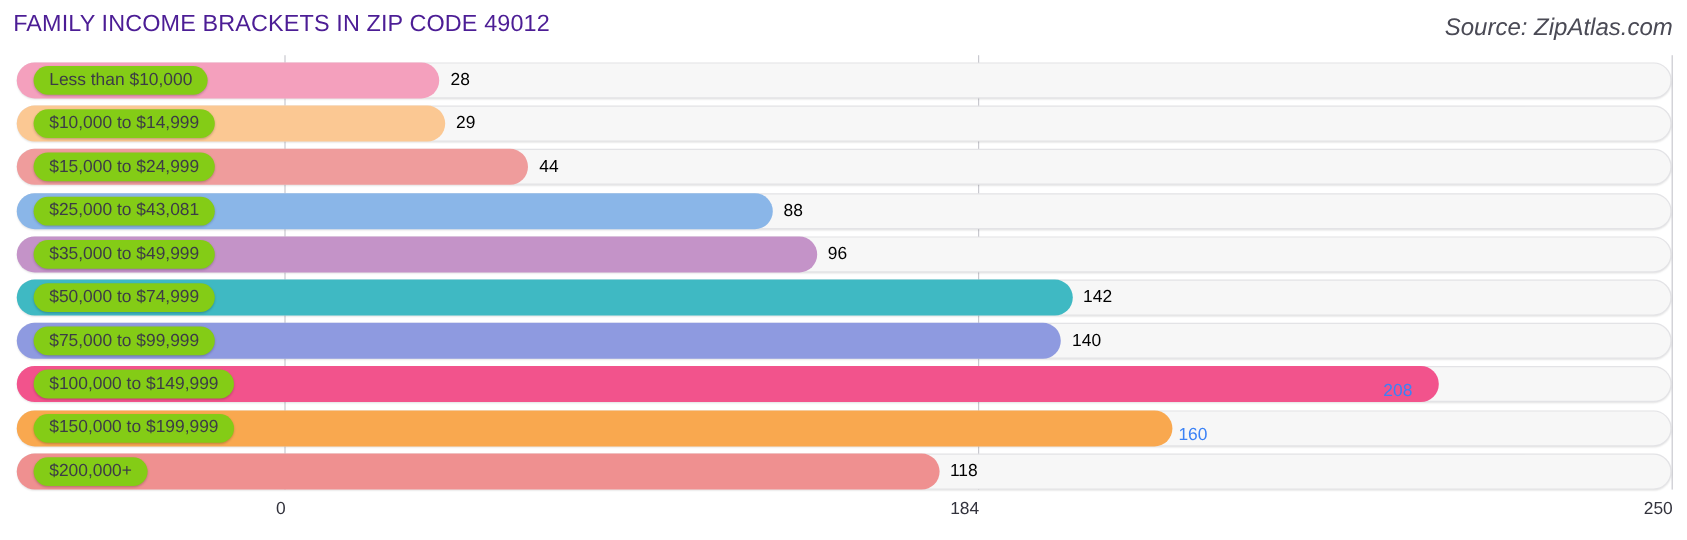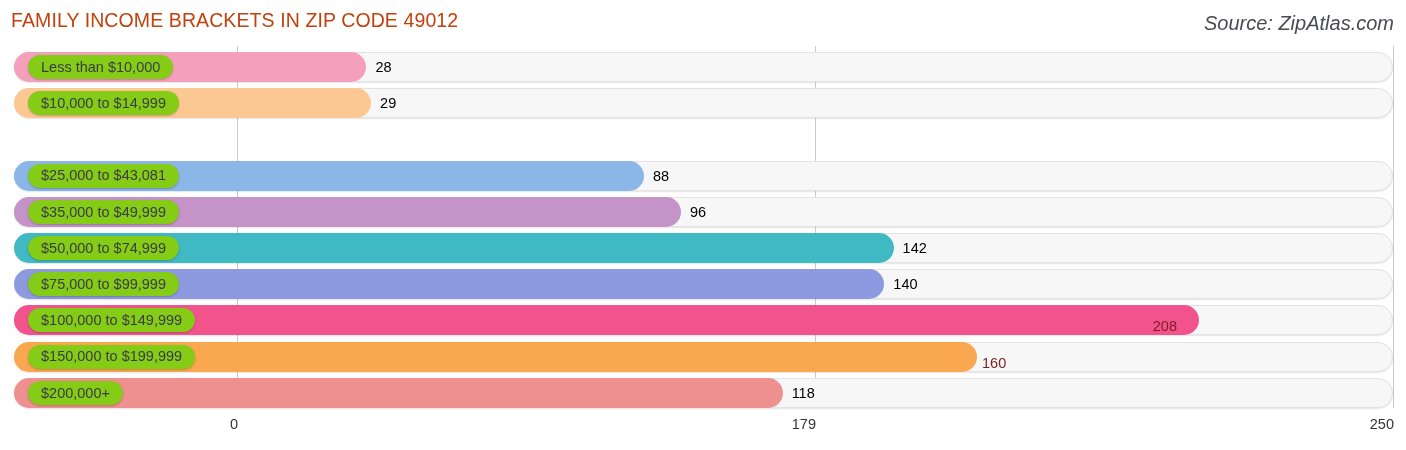--- a/index.html
+++ b/index.html
@@ -20,21 +20,21 @@
     position: absolute;
     left: 0; top: 0;
     width: 1406px;
     height: 42px;
   }
   #chart-title {
     position: absolute;
     left: 11px;
     top: 9px;
     font-size: 19.5px;
-    color: #c2410c;
+    color: #4c1d95;
     letter-spacing: 0.1px;
     white-space: nowrap;
   }
   #source-note {
     position: absolute;
     right: 12px;
     top: 12px;
     font-size: 20px;
     font-style: italic;
     color: #4a4a55;
@@ -111,21 +111,21 @@
     color: #000000;
     white-space: nowrap;
   }
   .value-in {
     position: absolute;
     top: 0;
     height: 42px;
     display: flex;
     align-items: center;
     font-size: 14.5px;
-    color: #7f1d1d;
+    color: #3b82f6;
     white-space: nowrap;
   }
 
   
   #axis {
     position: absolute;
     left: 0;
     top: 408px;
     width: 1406px;
     height: 42px;
@@ -160,20 +160,28 @@
       <div class="value-out" style="left: 361.472px;">28</div>
     </div>
     <div class="row" style="top: 42.2px;">
       <div class="track"></div>
       <div class="bar" style="width: 357.096px; background: rgb(251, 200, 147);"></div>
       <div class="cat-pill">
         <span class="cat-label">$10,000 to $14,999</span>
       </div>
       <div class="value-out" style="left: 366.096px;">29</div>
     </div>
+    <div class="row" style="top: 78.4px;">
+      <div class="track"></div>
+      <div class="bar" style="width: 426.456px; background: rgb(239, 156, 156);"></div>
+      <div class="cat-pill">
+        <span class="cat-label">$15,000 to $24,999</span>
+      </div>
+      <div class="value-out" style="left: 435.456px;">44</div>
+    </div>
     <div class="row" style="top: 114.6px;">
       <div class="track"></div>
       <div class="bar" style="width: 629.912px; background: rgb(138, 182, 232);"></div>
       <div class="cat-pill">
         <span class="cat-label">$25,000 to $43,081</span>
       </div>
       <div class="value-out" style="left: 638.912px;">88</div>
     </div>
     <div class="row" style="top: 150.8px;">
       <div class="track"></div>
@@ -220,15 +228,15 @@
       <div class="bar" style="width: 768.632px; background: rgb(239, 144, 144);"></div>
       <div class="cat-pill">
         <span class="cat-label">$200,000+</span>
       </div>
       <div class="value-out" style="left: 777.632px;">118</div>
     </div>
   </div>
 
 <div id="axis">
     <div class="tick-label" style="left: 238px;">0</div>
-    <div class="tick-label" style="left: 816px;">179</div>
+    <div class="tick-label" style="left: 816px;">184</div>
     <div class="tick-label" style="left: 1394px;">250</div>
   </div>
 
 </body></html>

